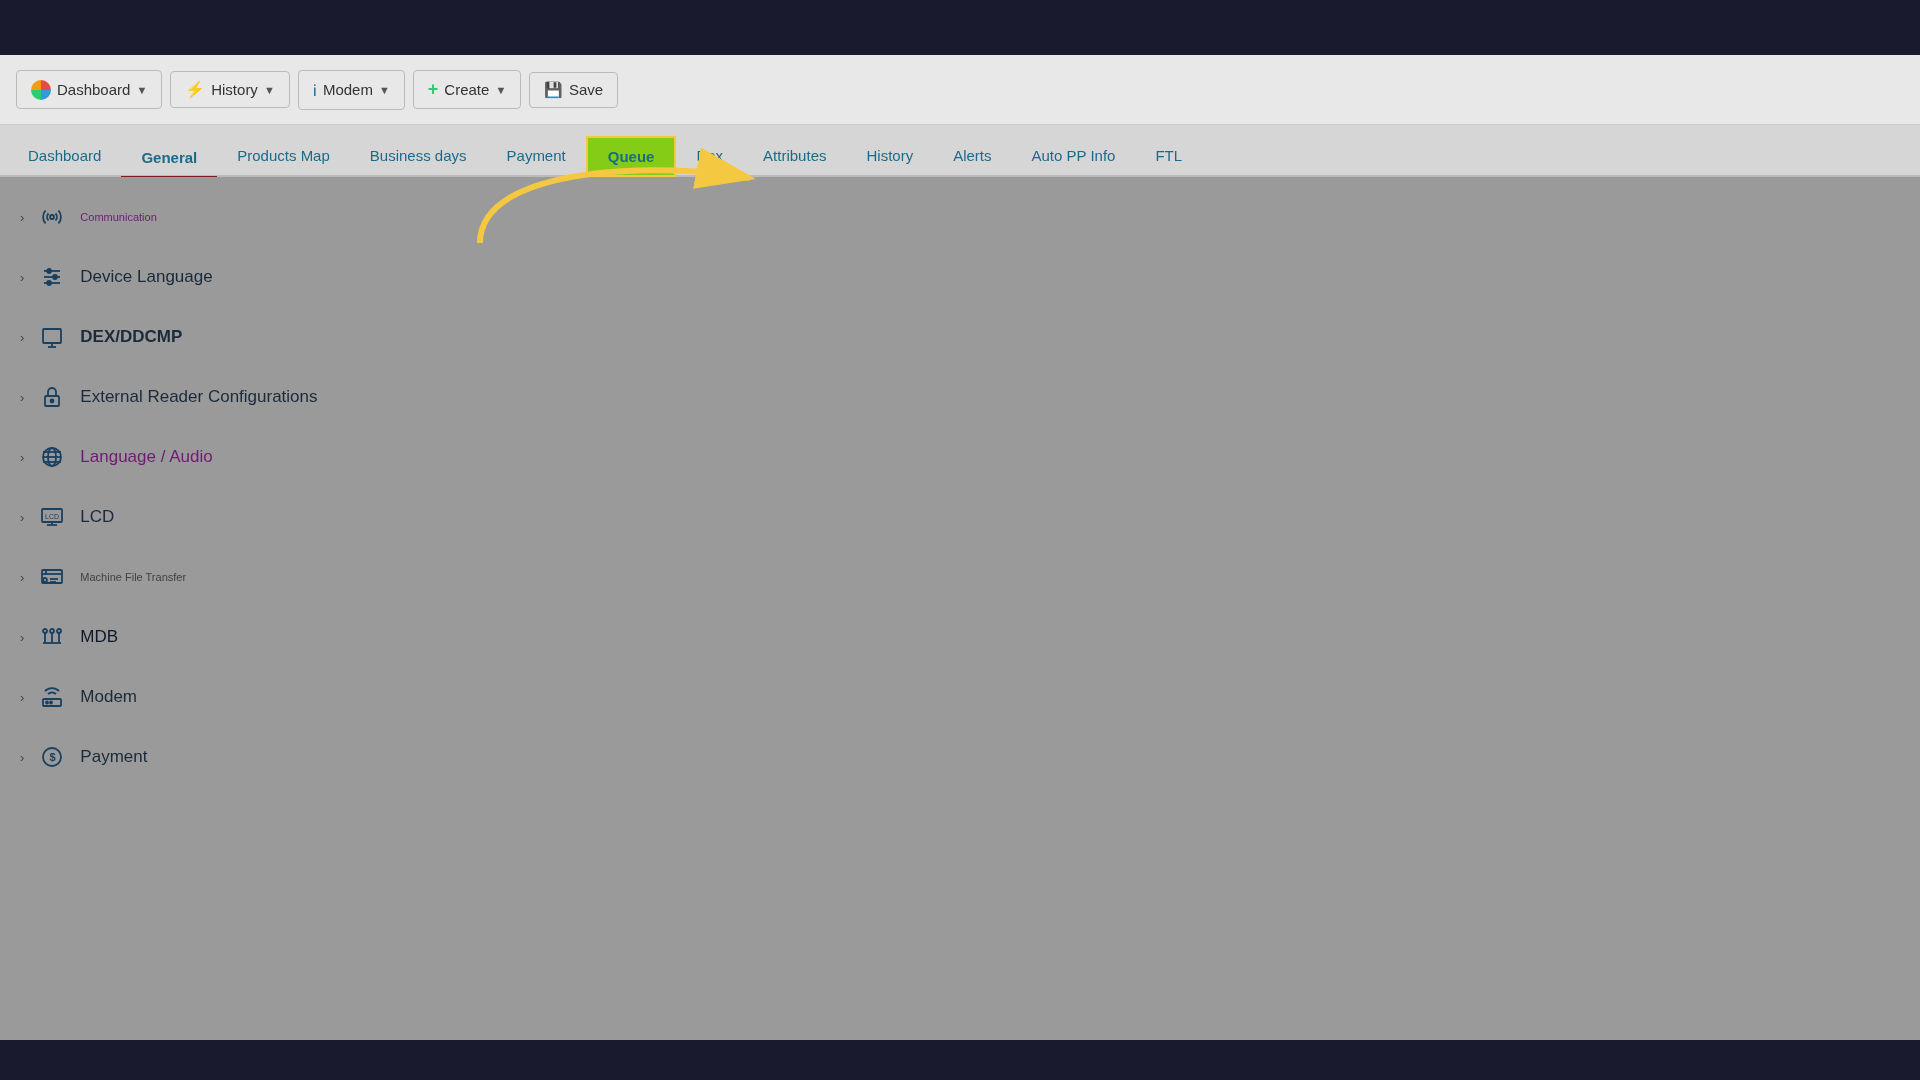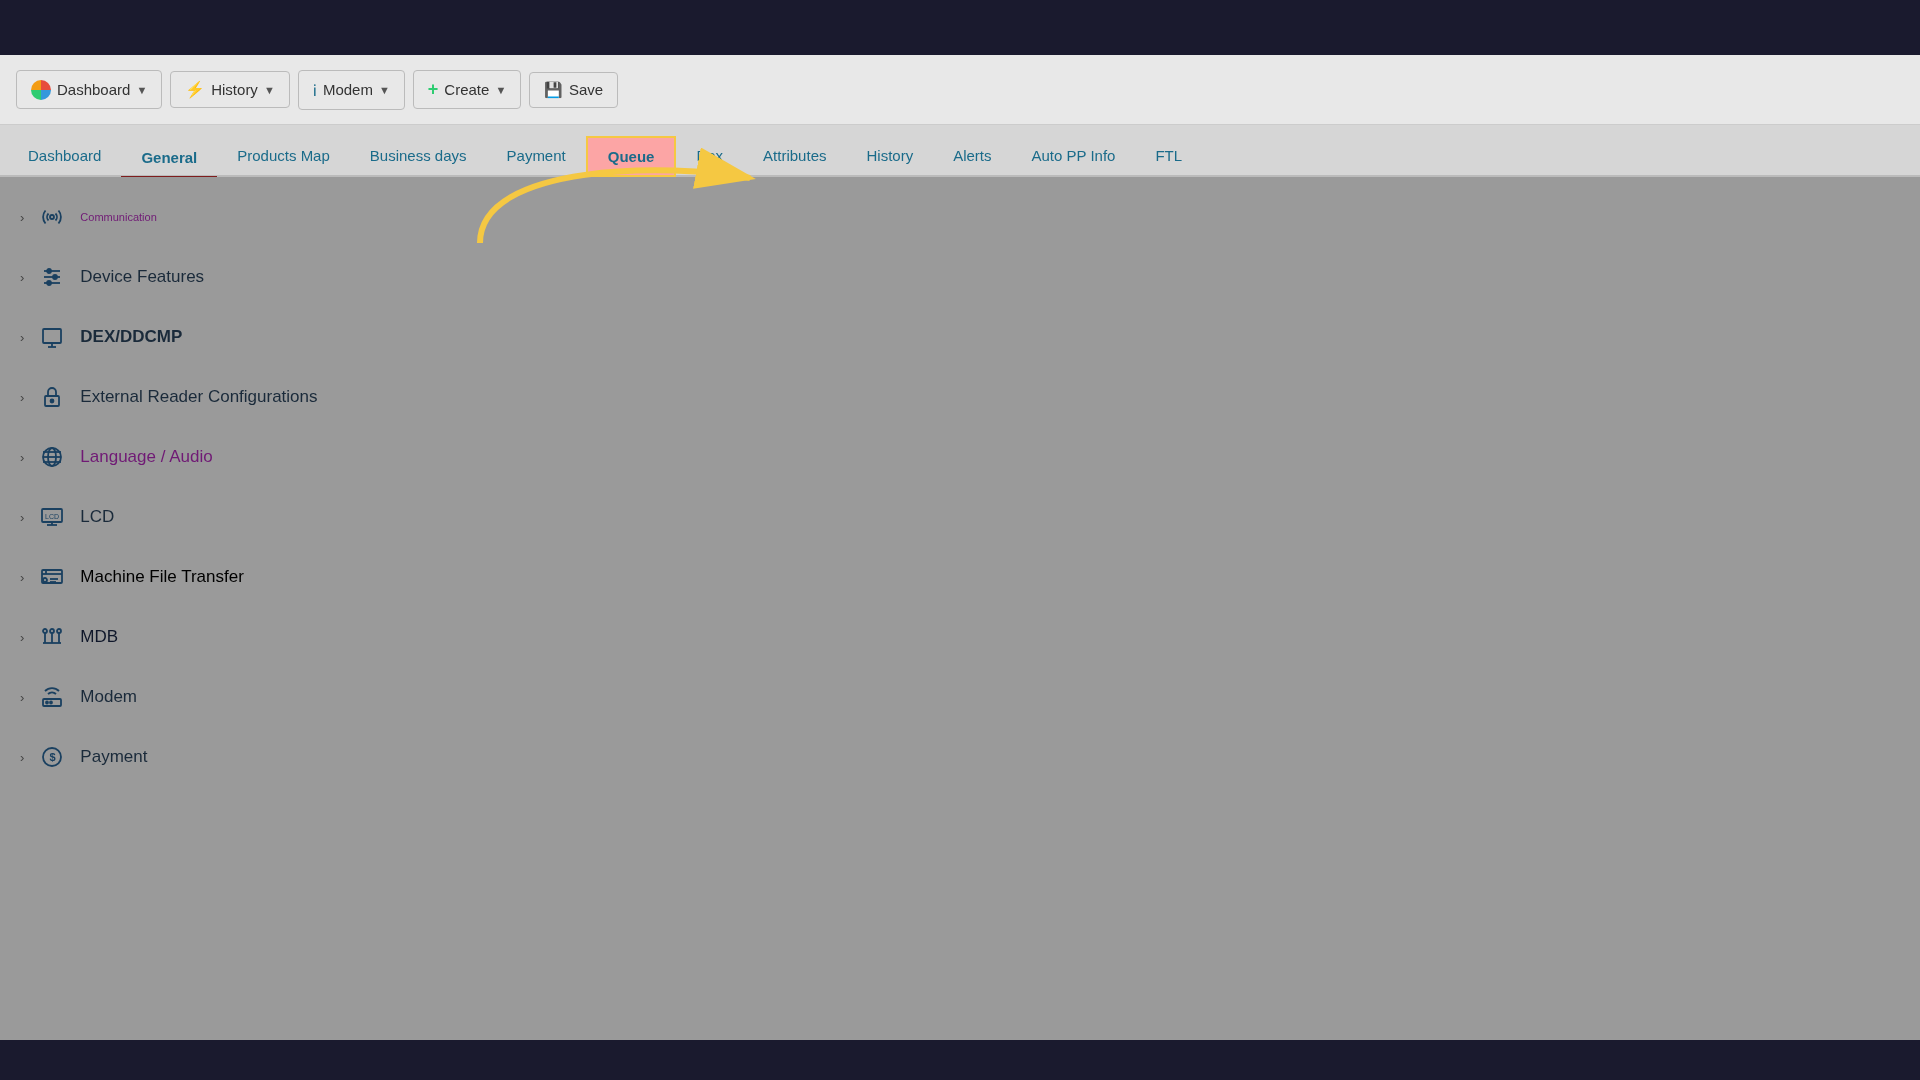--- a/index.html
+++ b/index.html
@@ -66,21 +66,21 @@
       white-space: nowrap;
     }
 
     .tab.active {
       border-bottom: 1px solid #7f1d1d;
       font-weight: 600;
     }
 
     .tab.queue-tab {
       border: 2px solid #f5c842;
-      background: #fca5a5;
+      background: #84cc16;
       border-bottom: 2px solid #f5c842;
       color: #1a6b8a;
       font-weight: 600;
       margin-bottom: -2px;
     }
 
     .content-area {
       background: #9a9a9a;
       height: calc(1080px - 55px - 70px - 52px - 40px);
       display: flex;
@@ -249,21 +249,21 @@
       <span class="sidebar-icon">
         <svg width="24" height="24" viewBox="0 0 24 24" fill="none" stroke="#1a4060" stroke-width="1.8">
           <line x1="4" y1="6" x2="20" y2="6"></line>
           <line x1="4" y1="12" x2="20" y2="12"></line>
           <line x1="4" y1="18" x2="20" y2="18"></line>
           <circle cx="9" cy="6" r="2" fill="#1a4060"></circle>
           <circle cx="15" cy="12" r="2" fill="#1a4060"></circle>
           <circle cx="9" cy="18" r="2" fill="#1a4060"></circle>
         </svg>
       </span>
-      <span style="font-size:17px; color:#1a2a3a;">Device Features</span>
+      <span style="font-size:17px; color:#1a2a3a;">Device Language</span>
     </div>
 
     <div class="sidebar-item">
       <span class="sidebar-chevron">›</span>
       <span class="sidebar-icon">
         <svg width="24" height="24" viewBox="0 0 24 24" fill="none" stroke="#1a4060" stroke-width="1.8">
           <rect x="3" y="4" width="18" height="14" rx="1"></rect>
           <line x1="8" y1="22" x2="16" y2="22"></line>
           <line x1="12" y1="18" x2="12" y2="22"></line>
         </svg>
@@ -315,21 +315,21 @@
       <span class="sidebar-icon">
         <svg width="24" height="24" viewBox="0 0 24 24" fill="none" stroke="#1a4060" stroke-width="1.8">
           <rect x="2" y="5" width="20" height="13" rx="1"></rect>
           <line x1="2" y1="9" x2="22" y2="9"></line>
           <line x1="6" y1="5" x2="6" y2="9"></line>
           <circle cx="5" cy="15" r="2"></circle>
           <line x1="10" y1="14" x2="18" y2="14"></line>
           <line x1="10" y1="17" x2="16" y2="17"></line>
         </svg>
       </span>
-      <span style="font-size:17px; color:#000000;text-align:right;">Machine File Transfer</span>
+      <span style="font-size:11px; color:#404040;text-align:right;">Machine File Transfer</span>
     </div>
 
     <div class="sidebar-item">
       <span class="sidebar-chevron">›</span>
       <span class="sidebar-icon">
         <svg width="24" height="24" viewBox="0 0 24 24" fill="none" stroke="#1a4060" stroke-width="1.8">
           <circle cx="5" cy="6" r="2"></circle>
           <circle cx="12" cy="6" r="2"></circle>
           <circle cx="19" cy="6" r="2"></circle>
           <line x1="5" y1="8" x2="5" y2="18"></line>

